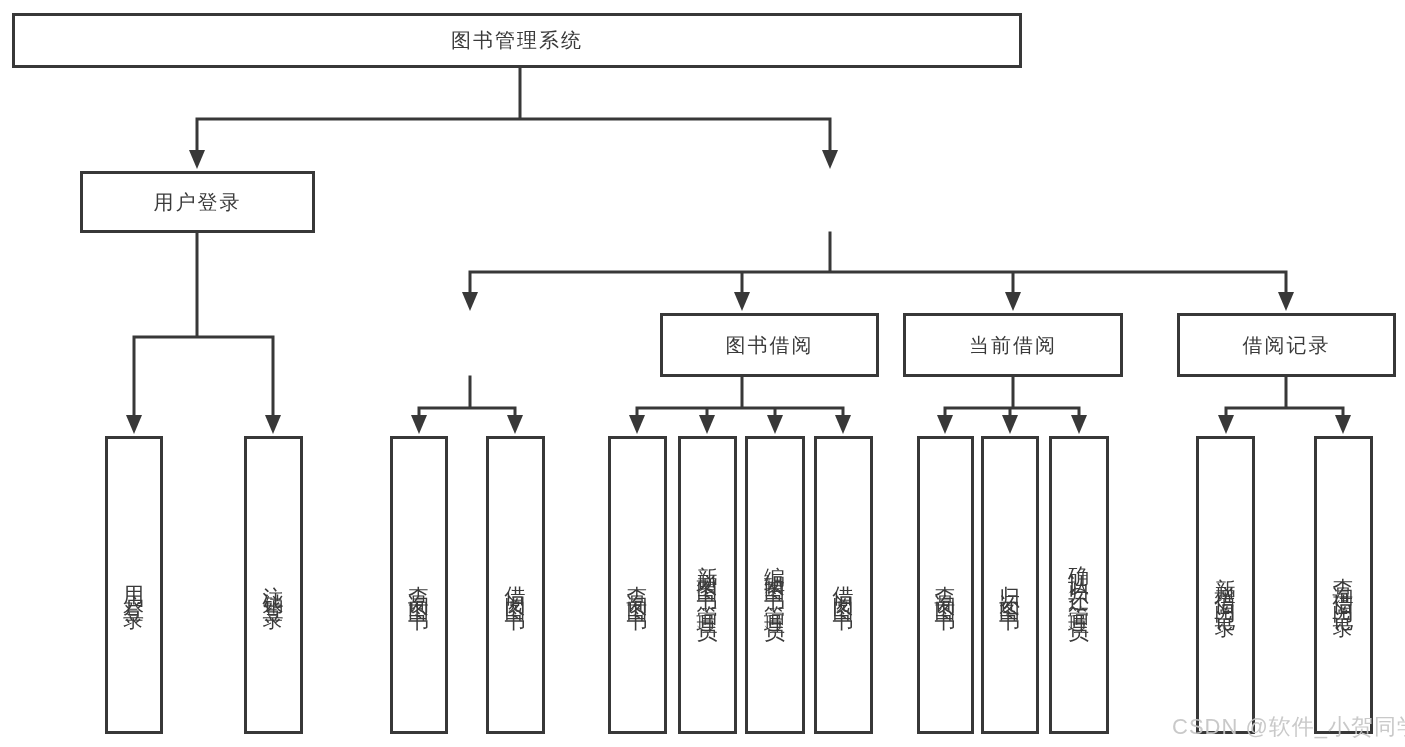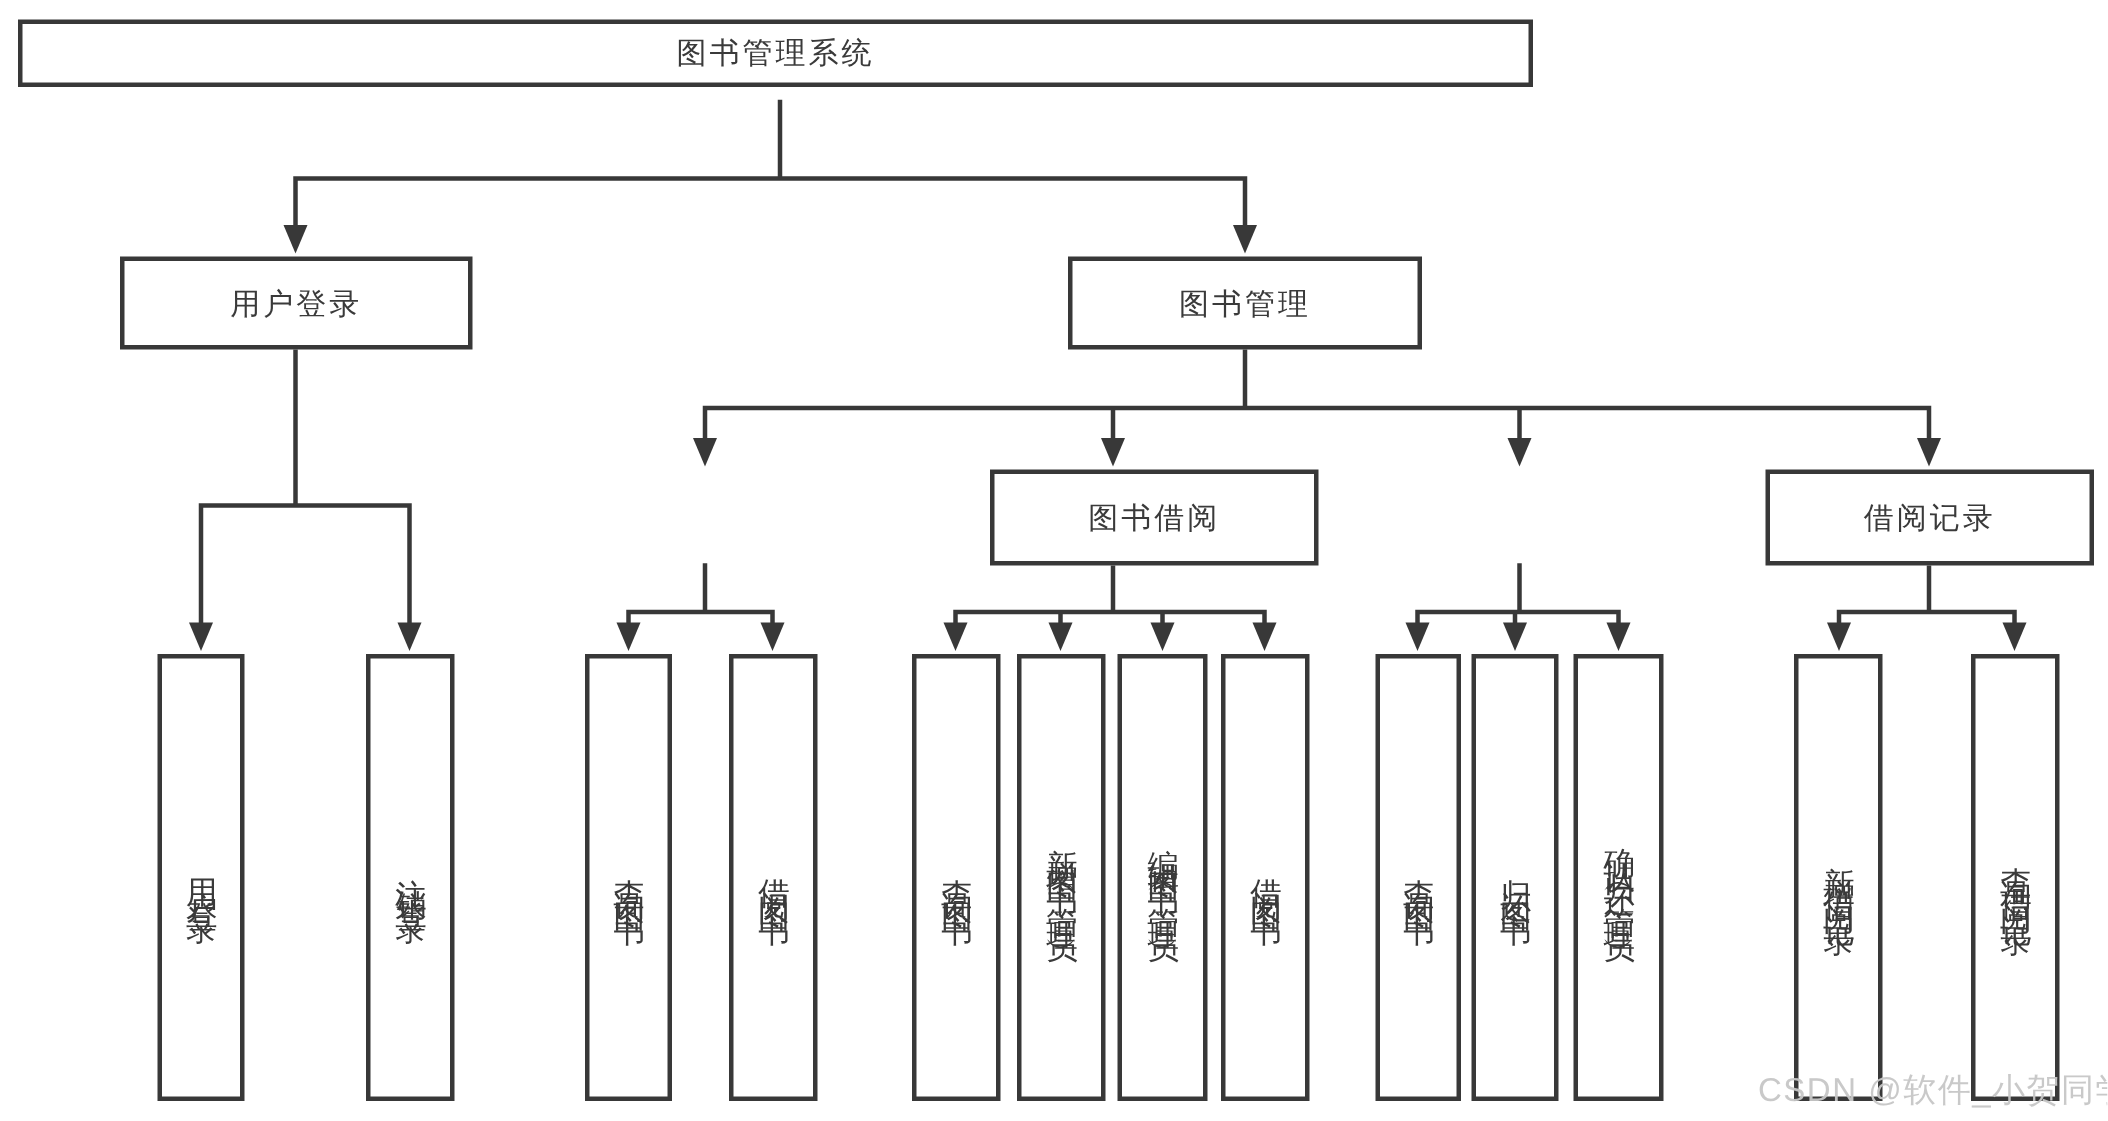--- a/index.html
+++ b/index.html
@@ -93,33 +93,33 @@
       <polygon points="767,415 783,415 775,434"></polygon>
       <polygon points="835,415 851,415 843,434"></polygon>
       <polygon points="937,415 953,415 945,434"></polygon>
       <polygon points="1002,415 1018,415 1010,434"></polygon>
       <polygon points="1071,415 1087,415 1079,434"></polygon>
       <polygon points="1218,415 1234,415 1226,434"></polygon>
       <polygon points="1335,415 1351,415 1343,434"></polygon>
     </g>
   </svg>
 
-  <div class="node hnode" style="left:12px; top:13px; width:1010px; height:45px;">
+  <div class="node hnode" style="left:12px; top:13px; width:1010px; height:55px;">
     <span>图书管理系统</span>
   </div>
 
   <div class="node hnode l2" style="left:80px; width:235px;">
     <span>用户登录</span>
   </div>
-  <div class="node hnode l2" style="left:712px; width:236px;">
-    <span>图书管理</span>
-  </div>
 
   <div class="node hnode l3" style="left:660px; width:219px;">
     <span>图书借阅</span>
+  </div>
+  <div class="node hnode l3" style="left:903px; width:220px;">
+    <span>当前借阅</span>
   </div>
   <div class="node hnode l3" style="left:1177px; width:219px;">
     <span>借阅记录</span>
   </div>
 
   <div class="node vnode leaf" style="left:105px; width:58px;">
     <span class="vtext">用户登录</span>
   </div>
   <div class="node vnode leaf" style="left:244px; width:59px;">
     <span class="vtext">注销登录</span>

